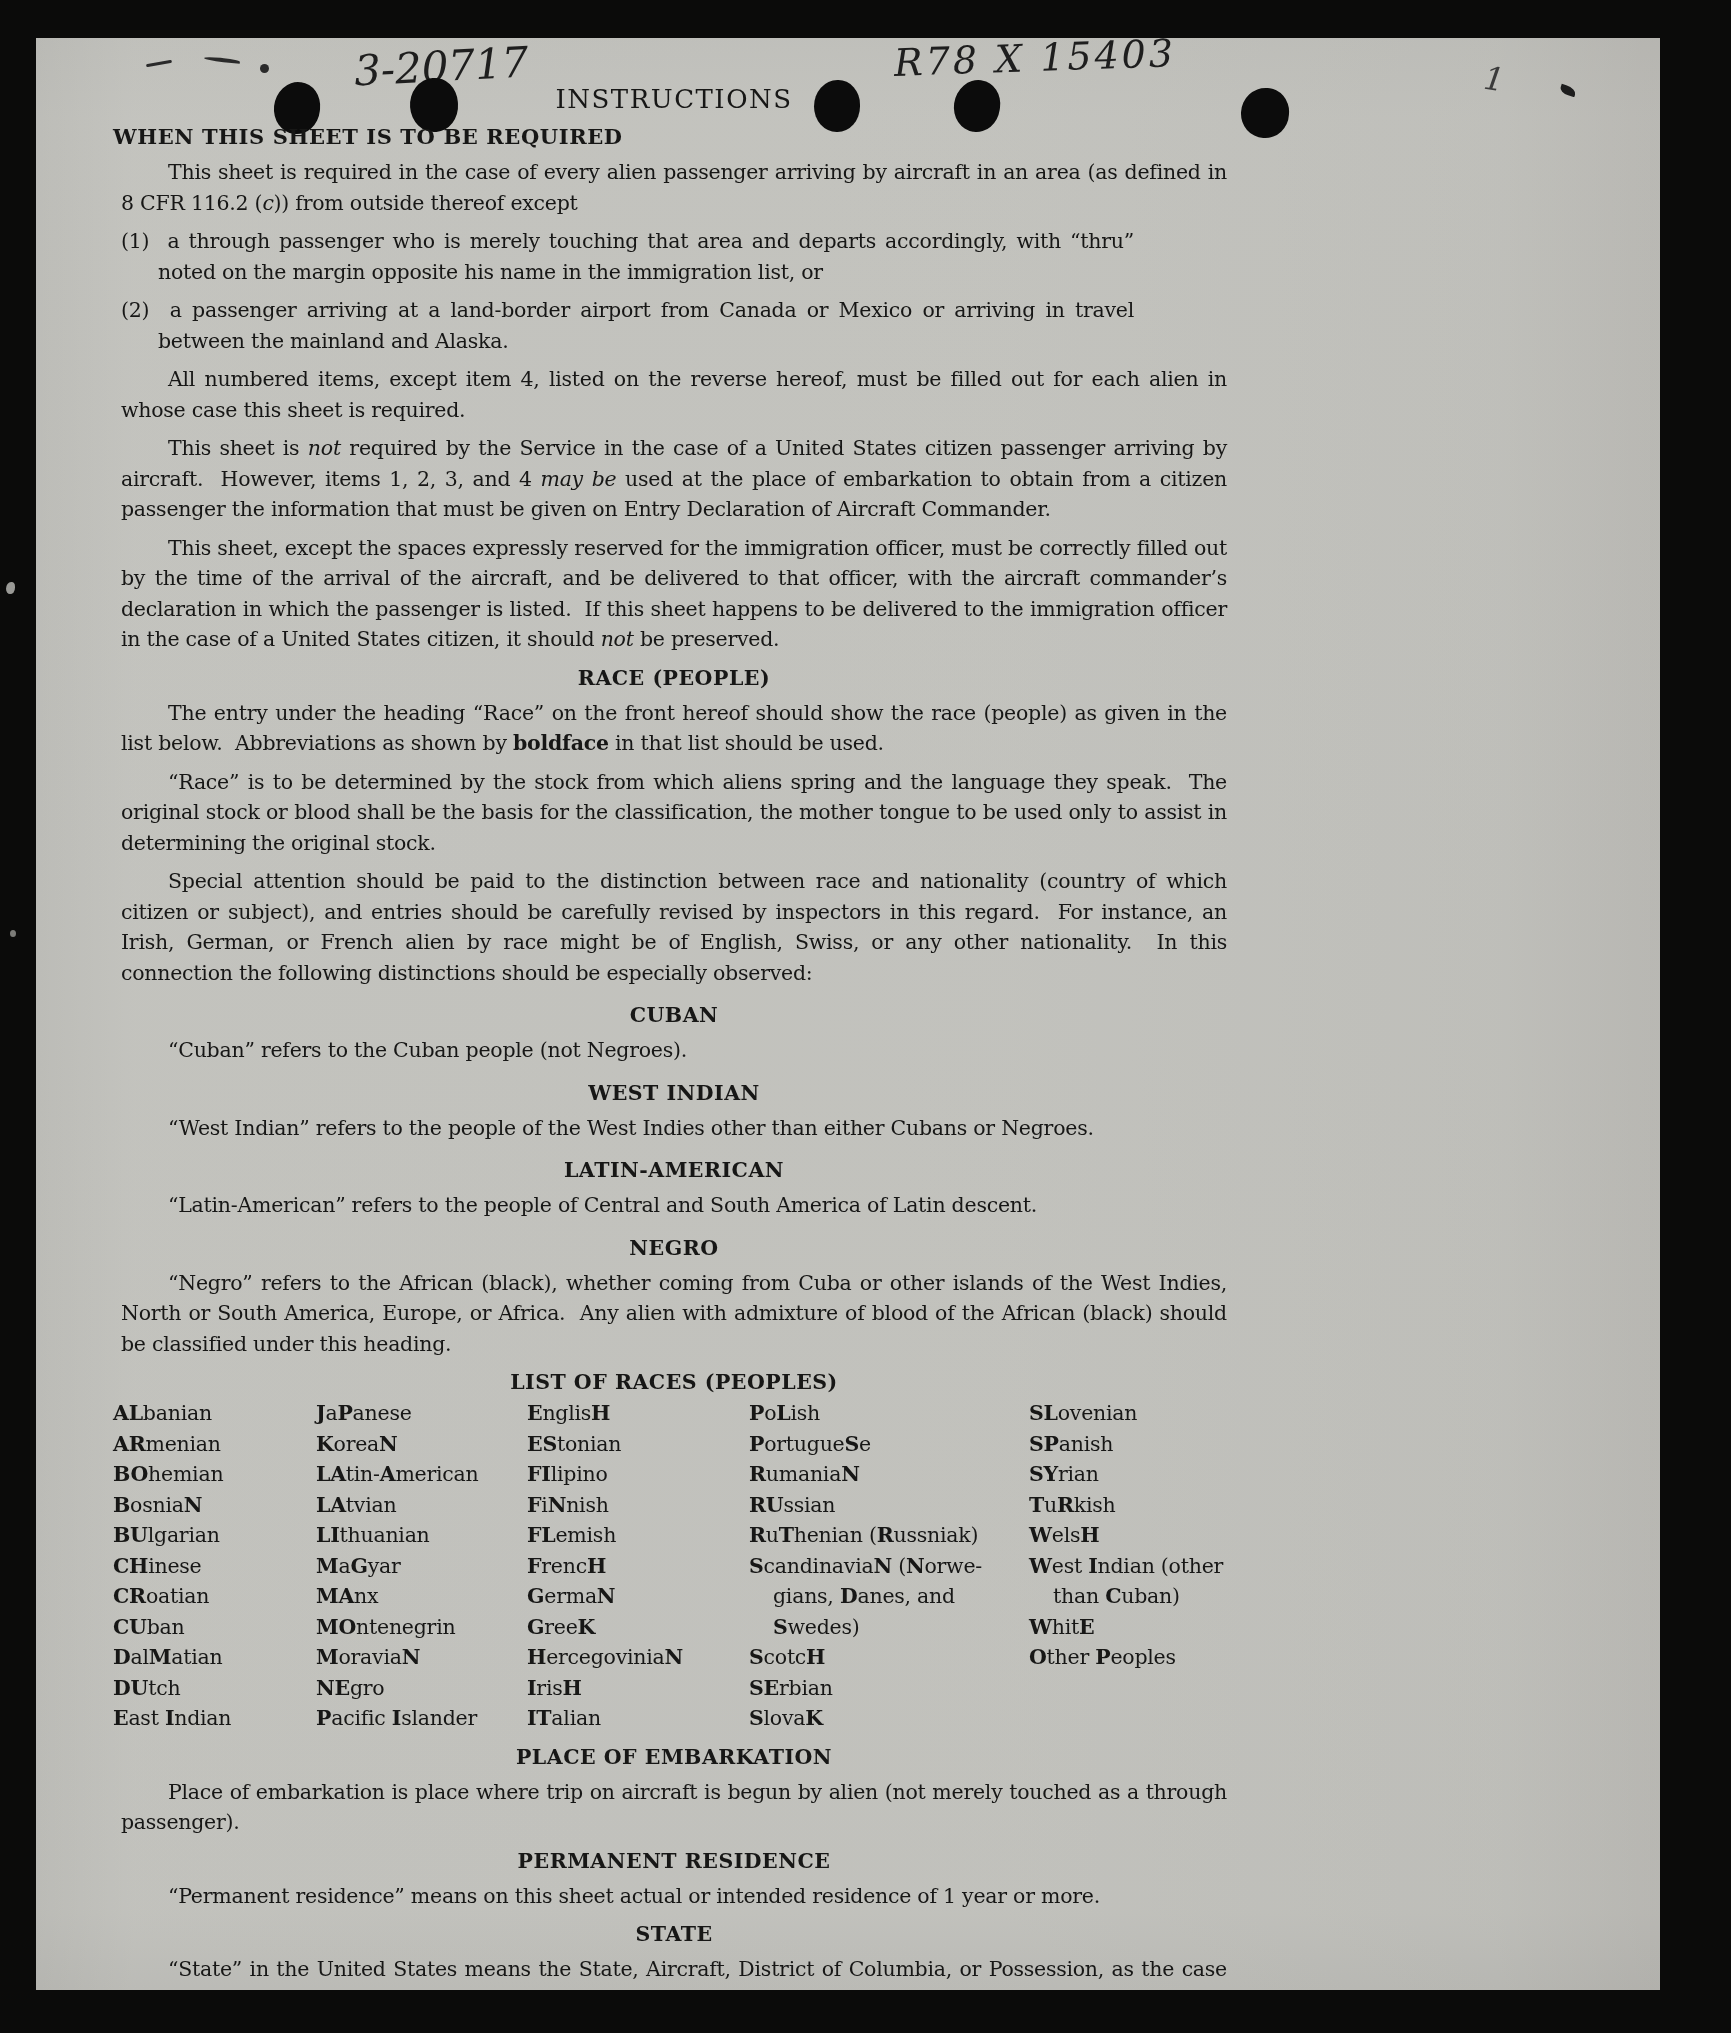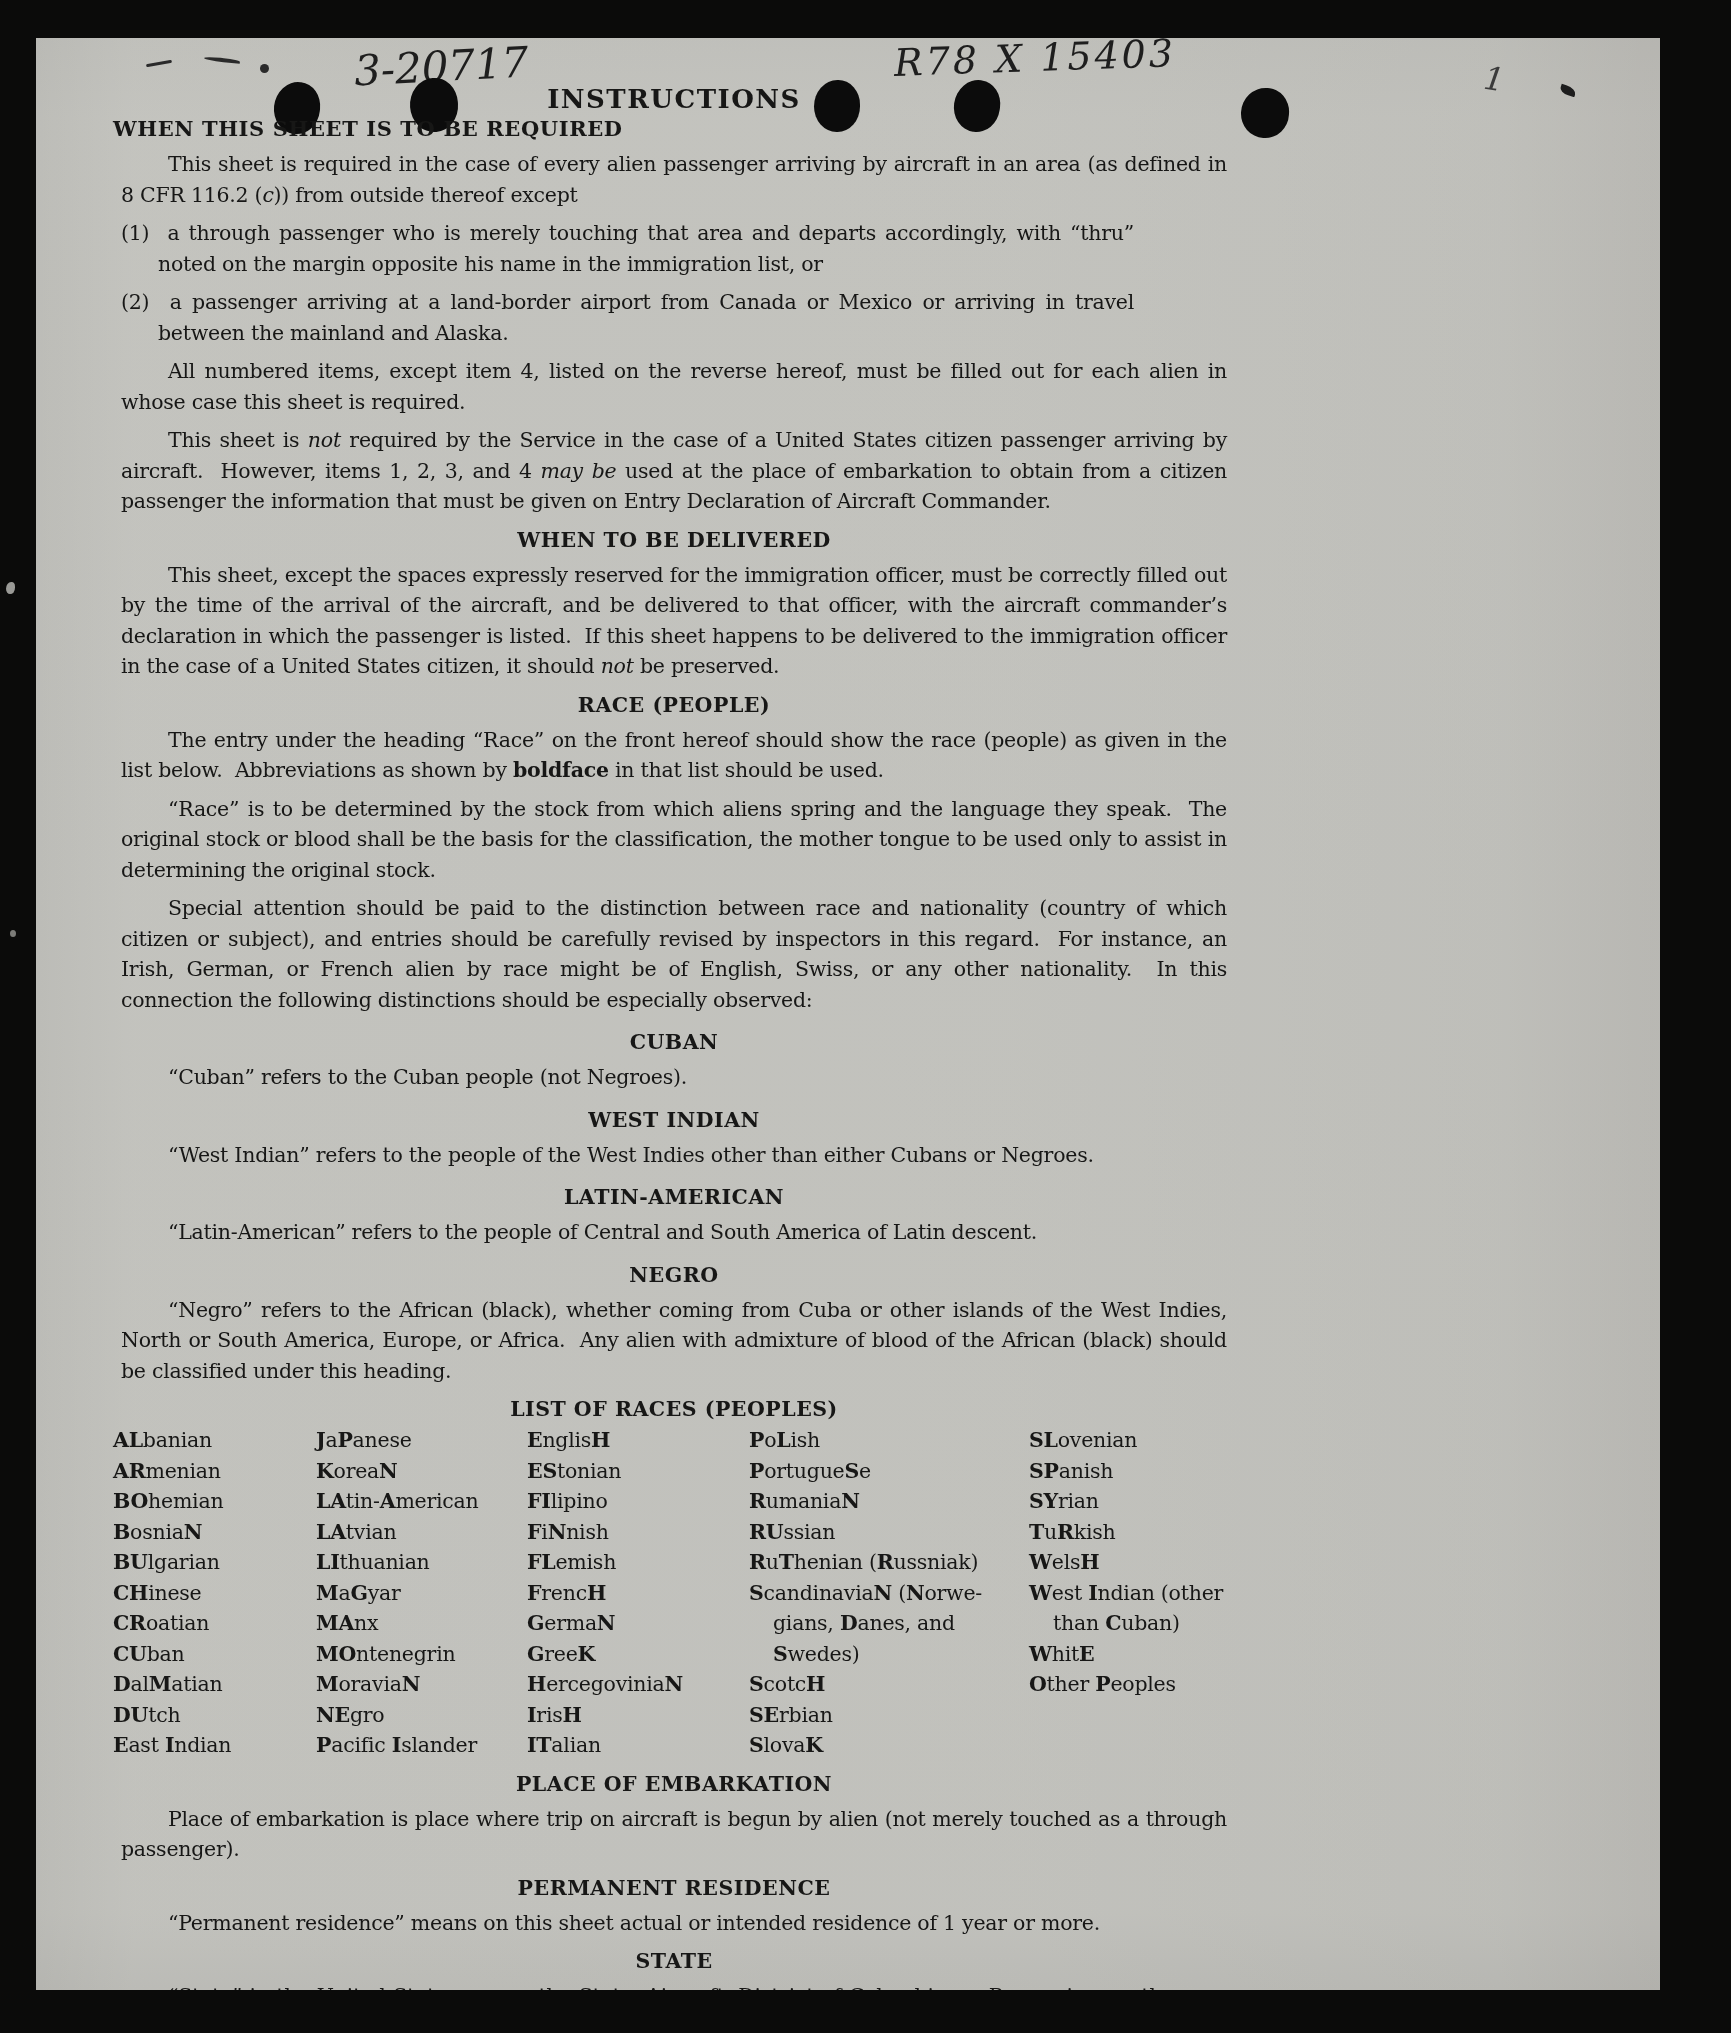--- a/index.html
+++ b/index.html
@@ -6,21 +6,21 @@
   body{width:1731px;height:2033px;position:relative;overflow:hidden;
        font-family:"DejaVu Serif",serif;}
   .stage{position:absolute;inset:0;background:#0b0b0a;}
   .paper{position:absolute;left:36px;top:38px;width:1624px;height:1952px;
          background:#e8e8e6;
          background-image:linear-gradient(90deg,#e2e2e0 0,#eaeae8 6%,#e9e9e7 60%,#e5e5e3 90%,#dedddb 99%),
                           linear-gradient(180deg,#e6e6e4 0,#eaeae8 4%,#e8e8e6 96%,#e0e0de 100%);
          background-blend-mode:multiply;
          overflow:hidden;}
   .content{position:absolute;left:77px;top:0;width:1122px;padding-top:46px;color:#171716;}
-  .title{font-size:26px;font-weight:bold;text-align:center;letter-spacing:1.5px;margin:0 0 2px;}
+  .title{font-size:26px;font-weight:normal;text-align:center;letter-spacing:1.5px;margin:0 0 10px;}
   .subtitle{font-size:21px;font-weight:bold;text-align:left;letter-spacing:.6px;margin:0 0 7px;}
   .shead{font-size:20.5px;font-weight:bold;text-align:center;letter-spacing:.5px;margin:11px 0 4px;}
   .shead.sp{margin:15px 0 8px;}
   p.body{font-size:20.5px;line-height:30.5px;letter-spacing:-0.25px;
          text-align:justify;margin:8px;}
   .ind{text-indent:47px;}
   .hang{margin-left:109px;padding-left:37px;text-indent:-37px;width:1013px;box-sizing:border-box;}
   .race-cols{display:flex;margin-top:3px;}
   .race-col{flex:0 0 auto;}
   .race-col:nth-child(1){width:203px;}
@@ -86,21 +86,20 @@
       <div>
         <h2 class="subtitle">WHEN THIS SHEET IS TO BE REQUIRED</h2>
         <p class="body ind">This sheet is required in the case of every alien passenger arriving by aircraft in an area (as defined in 8 CFR 116.2 (<i>c</i>)) from outside thereof except</p>
         <p class="body hang">(1)&nbsp; a through passenger who is merely touching that area and departs accordingly, with “thru” noted on the margin opposite his name in the immigration list, or</p>
         <p class="body hang">(2)&nbsp; a passenger arriving at a land-border airport from Canada or Mexico or arriving in travel between the mainland and Alaska.</p>
         <p class="body ind">All numbered items, except item 4, listed on the reverse hereof, must be filled out for each alien in whose case this sheet is required.</p>
         <p class="body ind">This sheet is <i>not</i> required by the Service in the case of a United States citizen passenger arriving by aircraft.&nbsp; However, items 1, 2, 3, and 4 <i>may be</i> used at the place of embarkation to obtain from a citizen passenger the information that must be given on Entry Declaration of Aircraft Commander.</p>
       </div>
 
       <div>
-        <h3 class="shead">WHEN TO BE DELIVERED</h3>
         <p class="body ind">This sheet, except the spaces expressly reserved for the immigration officer, must be correctly filled out by the time of the arrival of the aircraft, and be delivered to that officer, with the aircraft commander’s declaration in which the passenger is listed.&nbsp; If this sheet happens to be delivered to the immigration officer in the case of a United States citizen, it should <i>not</i> be preserved.</p>
       </div>
 
       <div>
         <h3 class="shead">RACE (PEOPLE)</h3>
         <p class="body ind">The entry under the heading “Race” on the front hereof should show the race (people) as given in the list below.&nbsp; Abbreviations as shown by <b>boldface</b> in that list should be used.</p>
         <p class="body ind">“Race” is to be determined by the stock from which aliens spring and the language they speak.&nbsp; The original stock or blood shall be the basis for the classification, the mother tongue to be used only to assist in determining the original stock.</p>
         <p class="body ind">Special attention should be paid to the distinction between race and nationality (country of which citizen or subject), and entries should be carefully revised by inspectors in this regard.&nbsp; For instance, an Irish, German, or French alien by race might be of English, Swiss, or any other nationality.&nbsp; In this connection the following distinctions should be especially observed:</p>
       </div>
 

